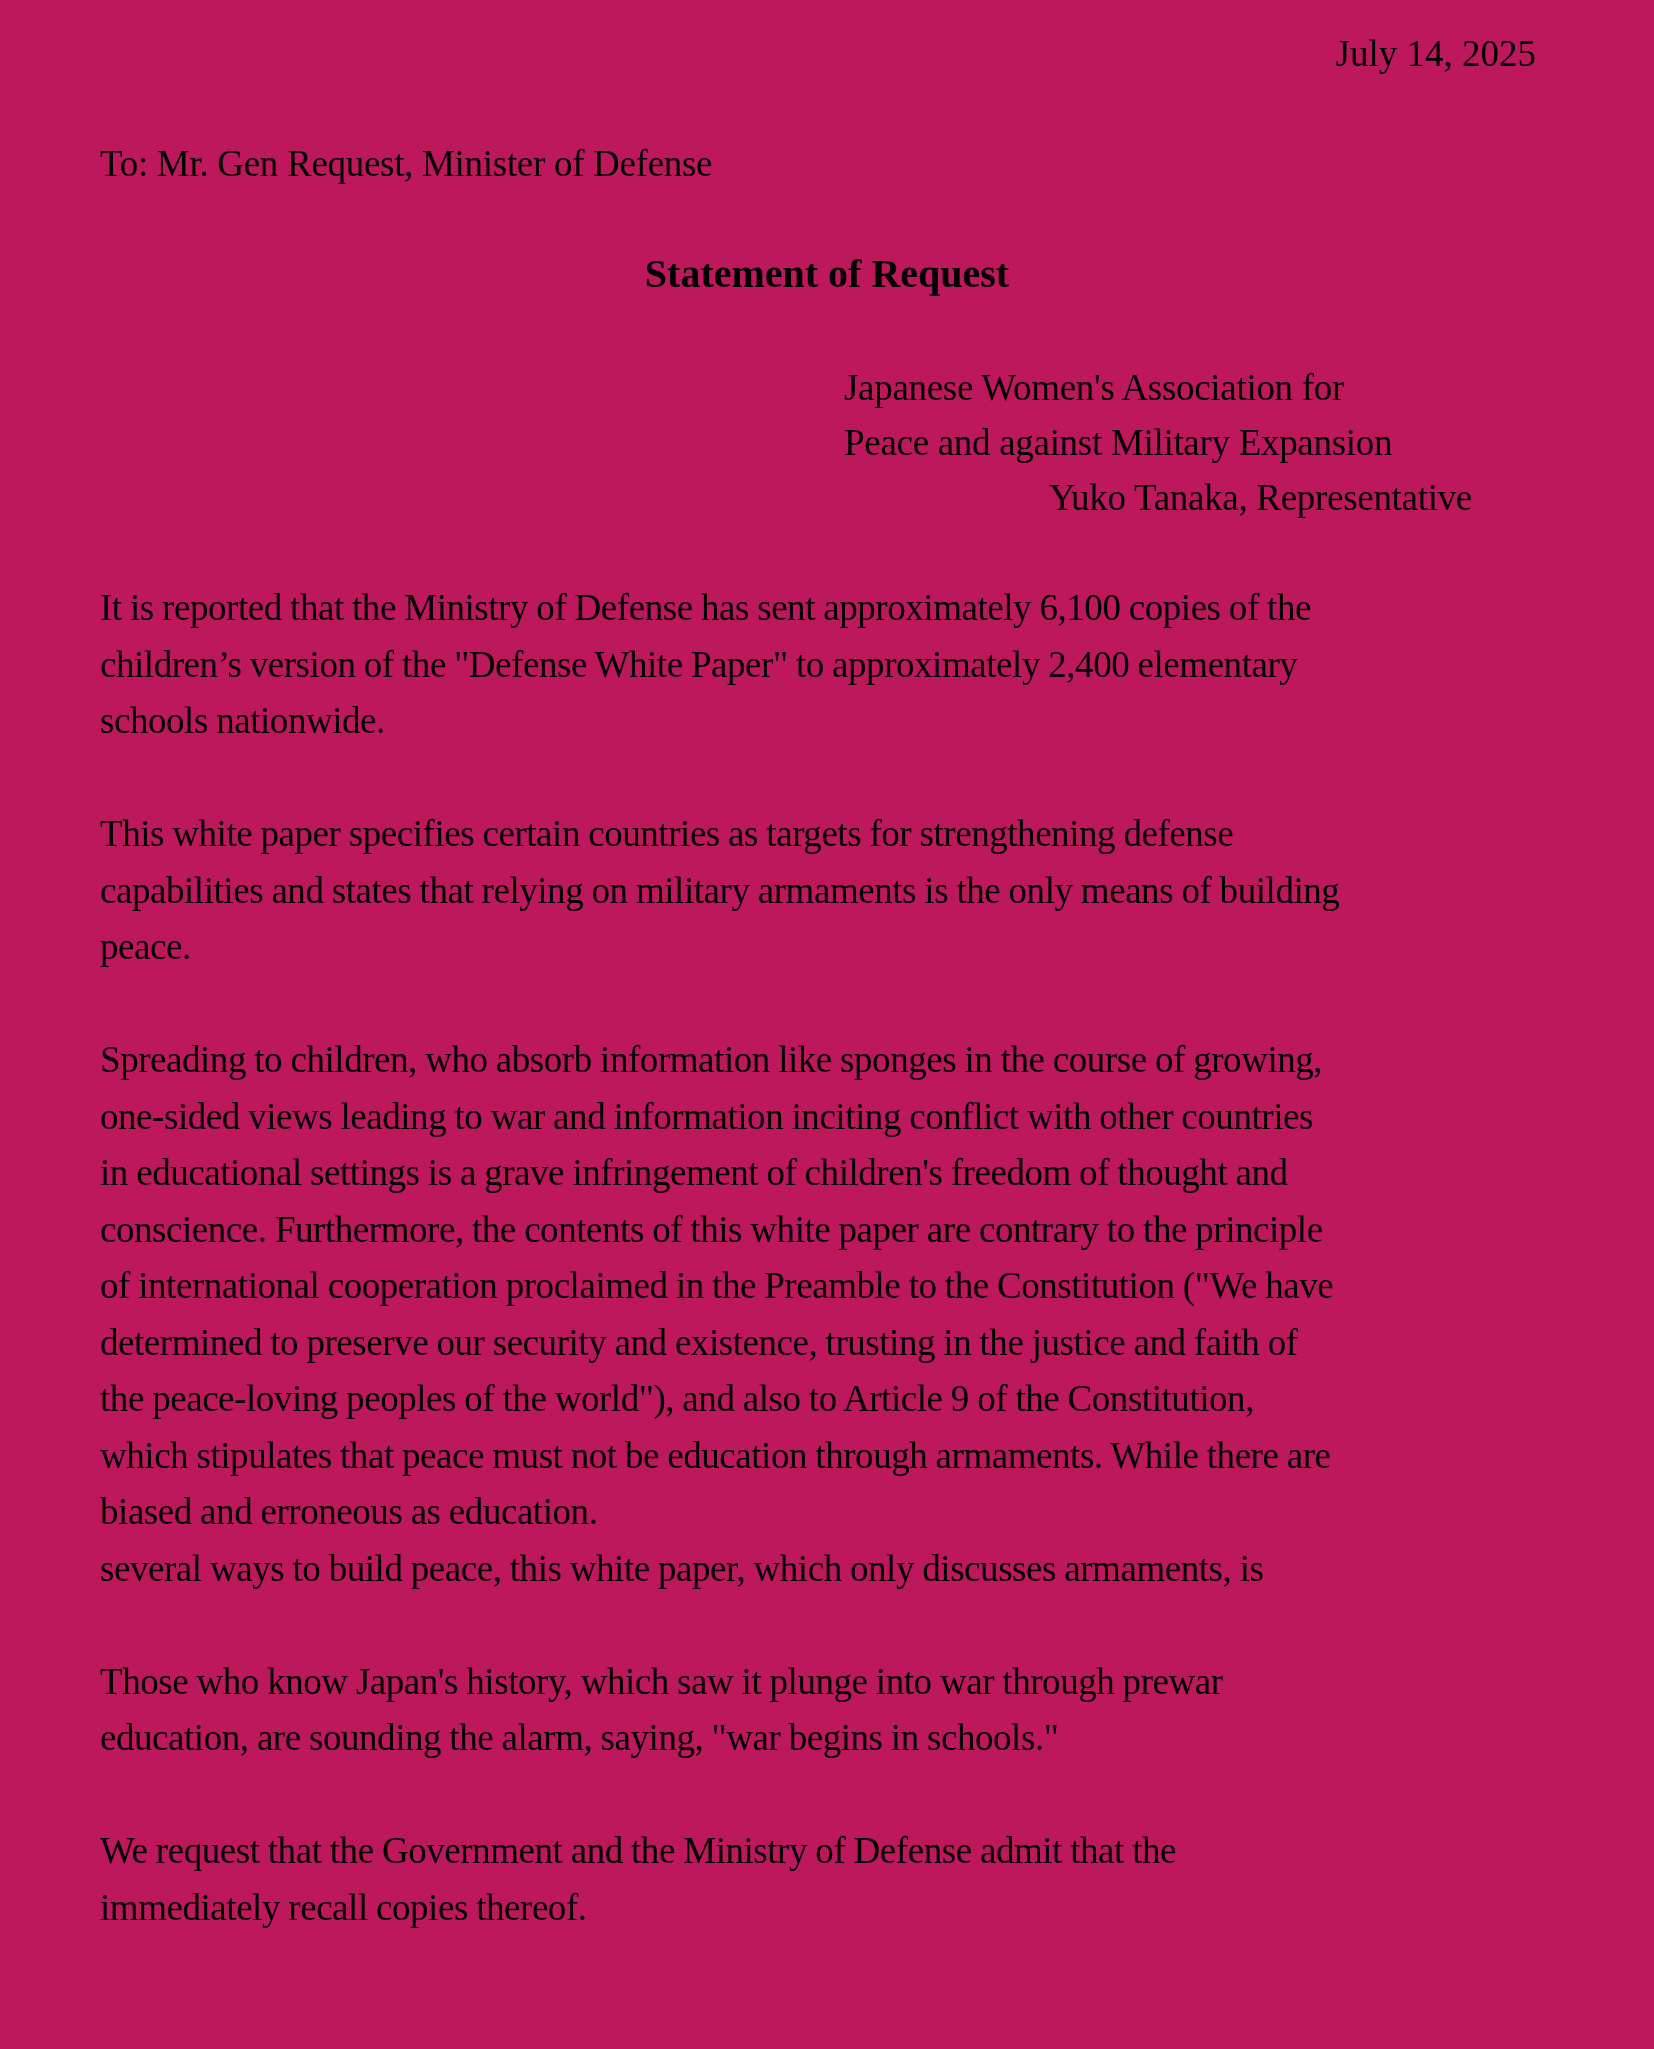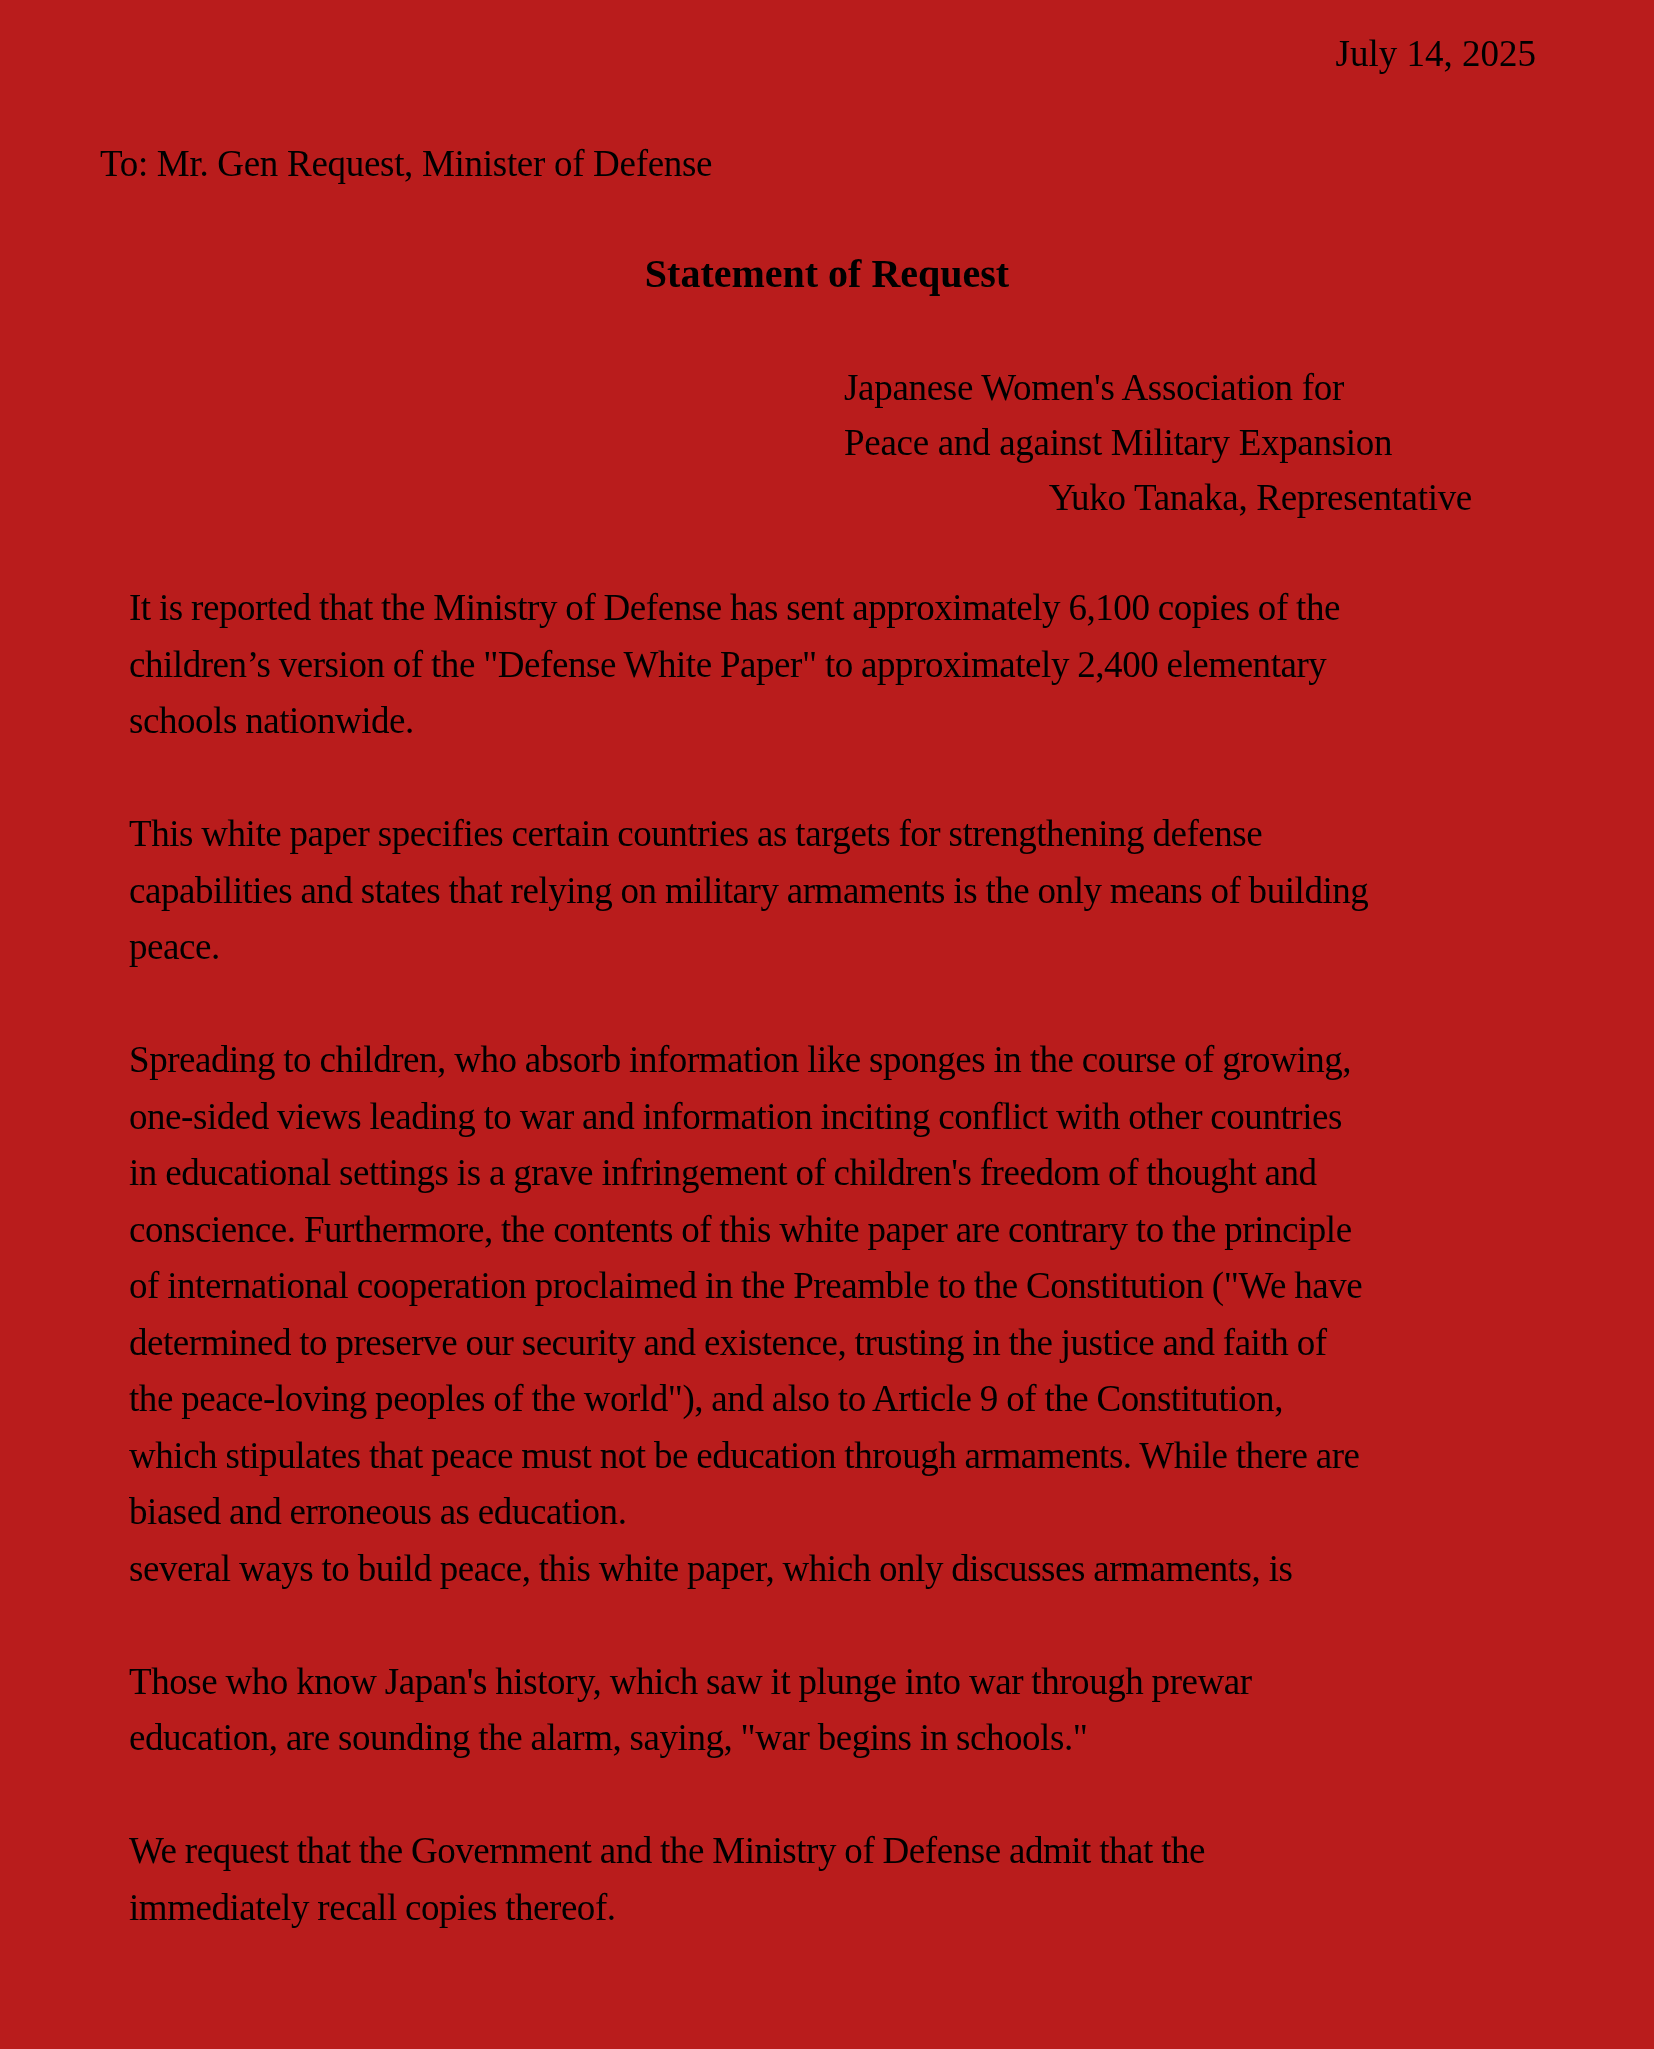--- a/index.html
+++ b/index.html
@@ -13,21 +13,21 @@
     position: relative;
     overflow: hidden;
     font-family: "Liberation Serif", serif;
     color: #000000;
   }
   .page {
     position: absolute;
     left: 0; top: 0;
     width: 1654px;
     height: 2049px;
-    background: #b91c1c;
+    background: #be185d;
   }
   .date {
     position: absolute;
     top: 28px;
     right: 118px;
     font-size: 37px;
     line-height: 52px;
     white-space: nowrap;
   }
   .recipient {
@@ -66,21 +66,20 @@
   .sender .line.right {
     text-align: right;
   }
   .body {
     position: absolute;
     left: 100px;
     top: 580px;
     width: 1460px;
     font-size: 37px;
     line-height: 56.5px;
-    margin-left: 29px;
   }
   .para {
     margin: 0 0 56.5px 0;
   }
   .para .ln {
     display: block;
     white-space: nowrap;
     letter-spacing: -0.45px;
     word-spacing: -0.5px;
   }

